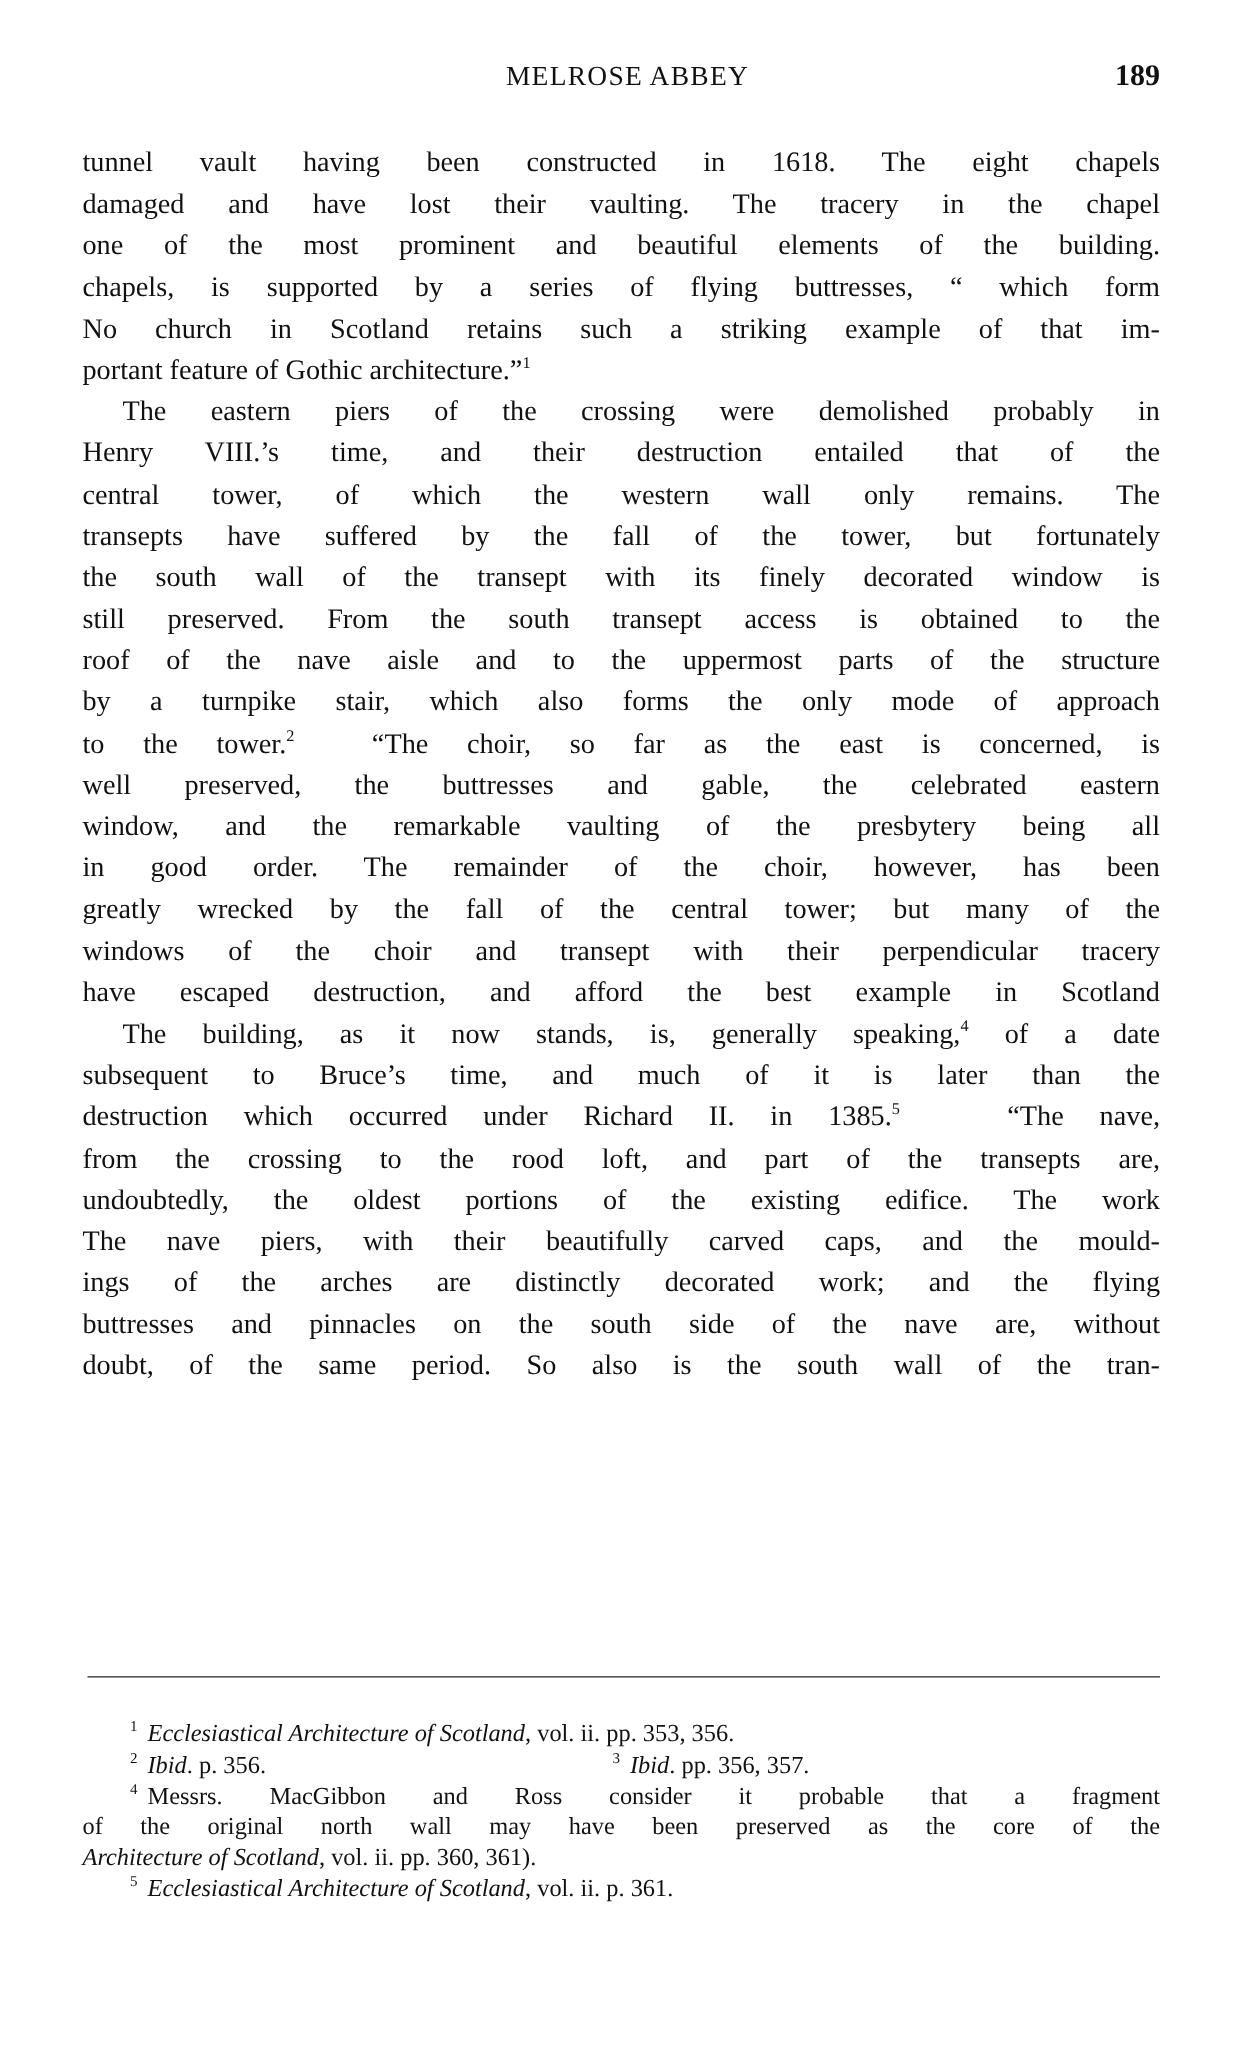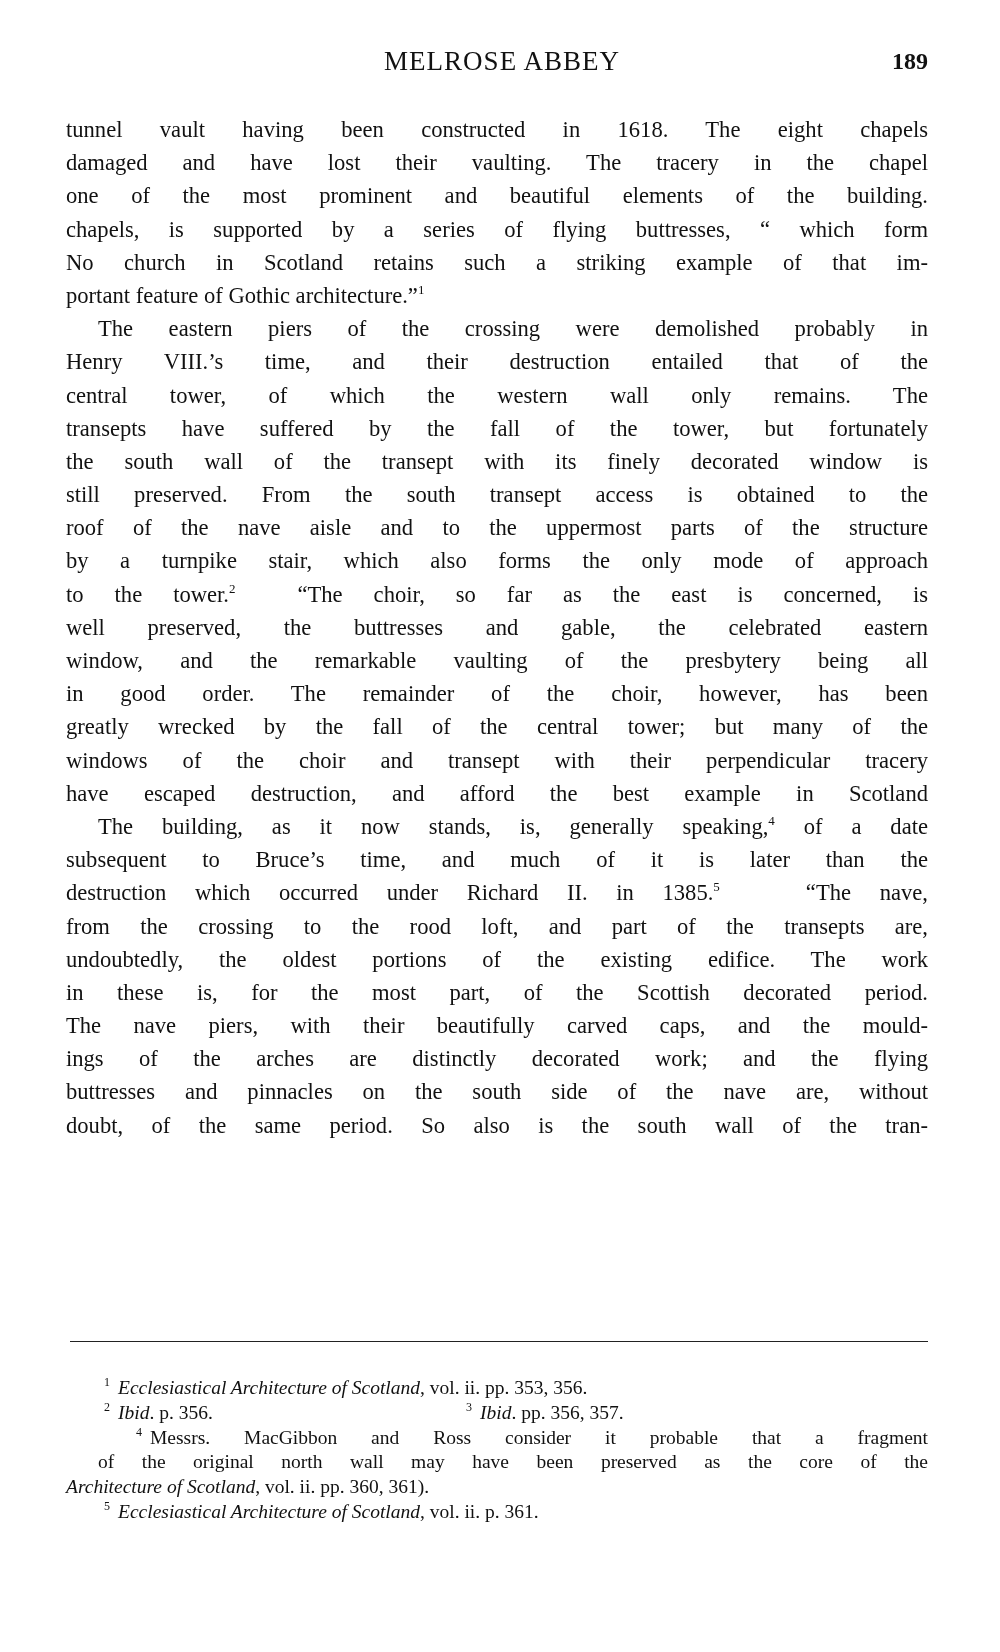--- a/index.html
+++ b/index.html
@@ -25,21 +25,21 @@
     top: 46px;
     left: 66px;
     width: 862px;
     height: 30px;
   }
   .running-title {
     position: absolute;
     left: 0;
     width: 100%;
     text-align: center;
-    font-size: 27px;
+    font-size: 22px;
     letter-spacing: 1px;
     line-height: 30px;
     padding-left: 10px;
     box-sizing: border-box;
   }
   .page-number {
     position: absolute;
     right: 0;
     font-size: 24px;
     line-height: 30px;
@@ -90,34 +90,33 @@
     line-height: 24.8px;
   }
   .fn-line {
     display: block;
     white-space: nowrap;
     height: 24.8px;
   }
   .fn-line.justify {
     text-align: justify;
     text-align-last: justify;
-    margin-left: 32px;
   }
   .fn-line.indent {
     padding-left: 38px;
   }
   .fn-marker {
     font-size: 12px;
     vertical-align: 8px;
     line-height: 0;
     margin-right: 8px;
   }
   .fn-col2 {
     position: absolute;
-    left: 400px;
+    left: 424px;
   }
   em {
     font-style: italic;
   }
 </style>
 </head>
 <body>
 
 <div class="page">
 
@@ -154,21 +153,20 @@
       <span class="line">windows of the choir and transept with their perpendicular tracery</span>
       <span class="line">have escaped destruction, and afford the best example in Scotland</span>
     </div>
 
     <div>
       <span class="line first"><span>The building, as it now stands, is, generally speaking,</span><sup class="fn">4</sup> <span>of a date</span></span>
       <span class="line">subsequent to Bruce’s time, and much of it is later than the</span>
       <span class="line"><span>destruction which occurred under Richard II. in 1385.</span><sup class="fn">5</sup>&nbsp;&nbsp;&nbsp;<span>“The nave,</span></span>
       <span class="line">from the crossing to the rood loft, and part of the transepts are,</span>
       <span class="line">undoubtedly, the oldest portions of the existing edifice.  The work</span>
-      <span class="line">in these is, for the most part, of the Scottish decorated period.</span>
       <span class="line">The nave piers, with their beautifully carved caps, and the mould-</span>
       <span class="line">ings of the arches are distinctly decorated work; and the flying</span>
       <span class="line">buttresses and pinnacles on the south side of the nave are, without</span>
       <span class="line">doubt, of the same period.  So also is the south wall of the tran-</span>
     </div>
   </div>
 
   <div class="rule"></div>
 
   <div class="footnotes">

